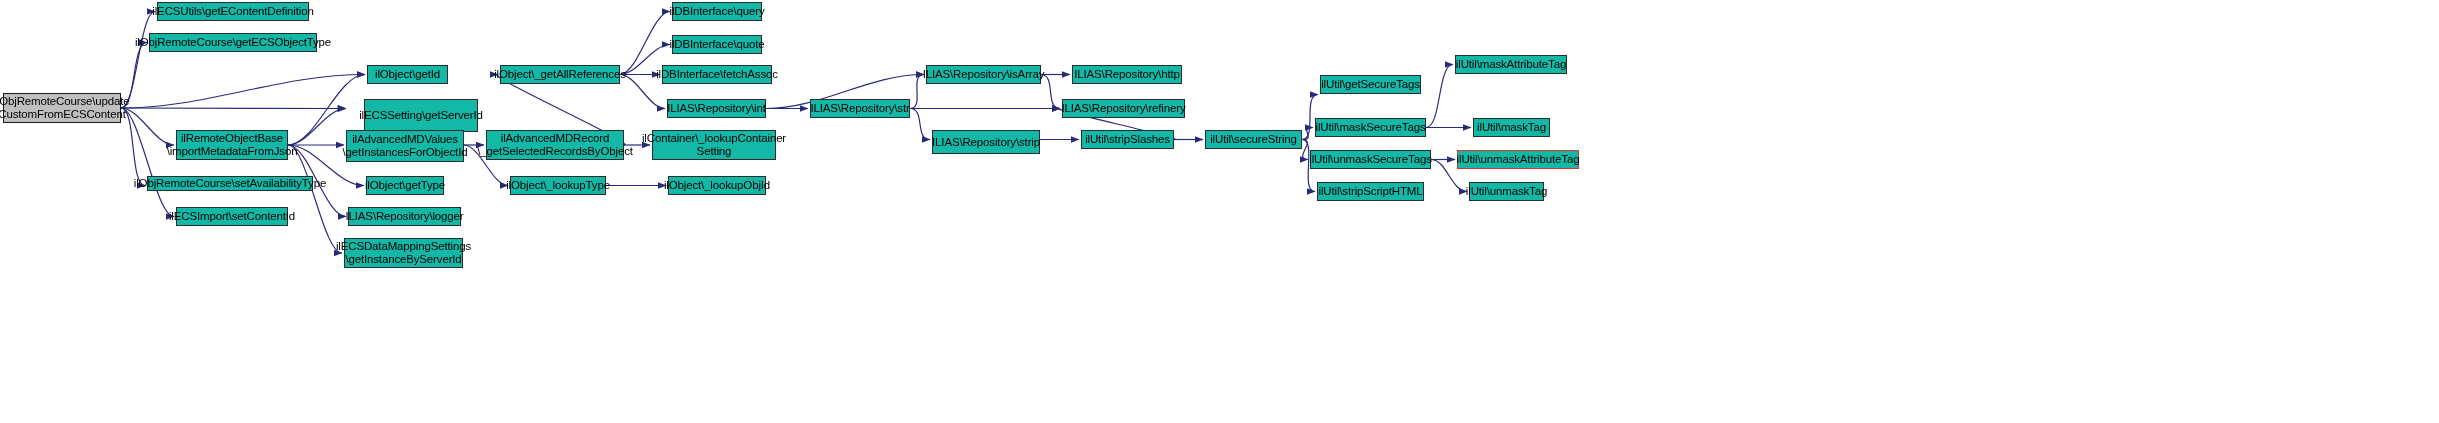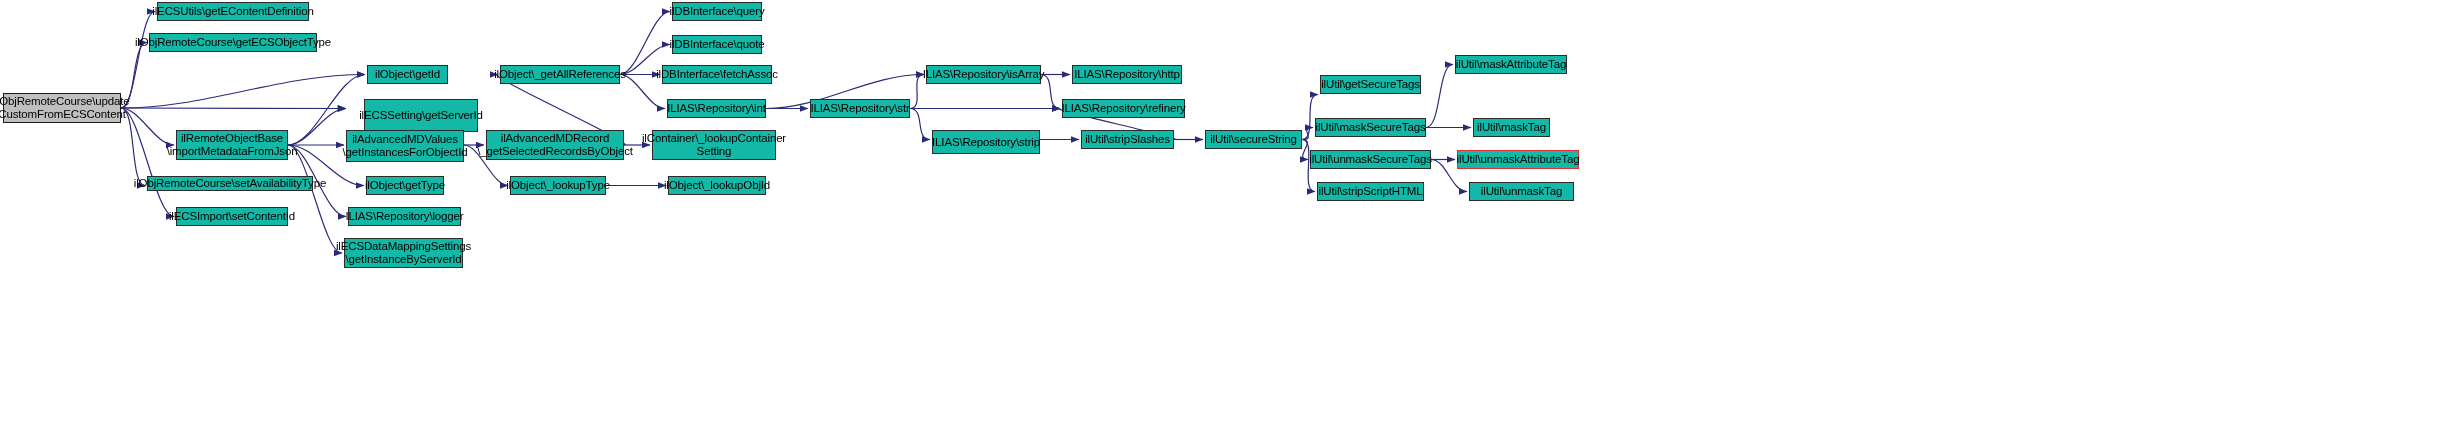--- a/index.html
+++ b/index.html
@@ -135,15 +135,15 @@
       <div class="node" style="left: 1062px; top: 99px; width: 123px; height: 19px;"><span>ILIAS\Repository\refinery</span></div>
       <div class="node" style="left: 1081px; top: 130px; width: 93px; height: 19px;"><span>ilUtil\stripSlashes</span></div>
       <div class="node" style="left: 1205px; top: 130px; width: 97px; height: 19px;"><span>ilUtil\secureString</span></div>
       <div class="node" style="left: 1320px; top: 75px; width: 101px; height: 19px;"><span>ilUtil\getSecureTags</span></div>
       <div class="node" style="left: 1315px; top: 118px; width: 111px; height: 19px;"><span>ilUtil\maskSecureTags</span></div>
       <div class="node" style="left: 1310px; top: 150px; width: 121px; height: 19px;"><span>ilUtil\unmaskSecureTags</span></div>
       <div class="node" style="left: 1317px; top: 182px; width: 107px; height: 19px;"><span>ilUtil\stripScriptHTML</span></div>
       <div class="node" style="left: 1455px; top: 55px; width: 112px; height: 19px;"><span>ilUtil\maskAttributeTag</span></div>
       <div class="node" style="left: 1473px; top: 118px; width: 77px; height: 19px;"><span>ilUtil\maskTag</span></div>
       <div class="node highlight" style="left: 1457px; top: 150px; width: 122px; height: 19px;"><span>ilUtil\unmaskAttributeTag</span></div>
-      <div class="node" style="left: 1469px; top: 182px; width: 105px; height: 19px;"><span>ilUtil\unmaskTag</span></div>
+      <div class="node" style="left: 1469px; top: 182px; width: 75px; height: 19px;"><span>ilUtil\unmaskTag</span></div>
     </div>
 </div>
 
 </body></html>

